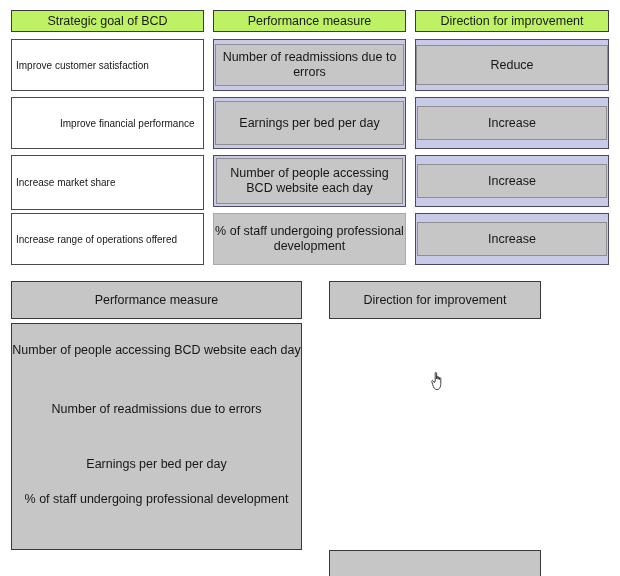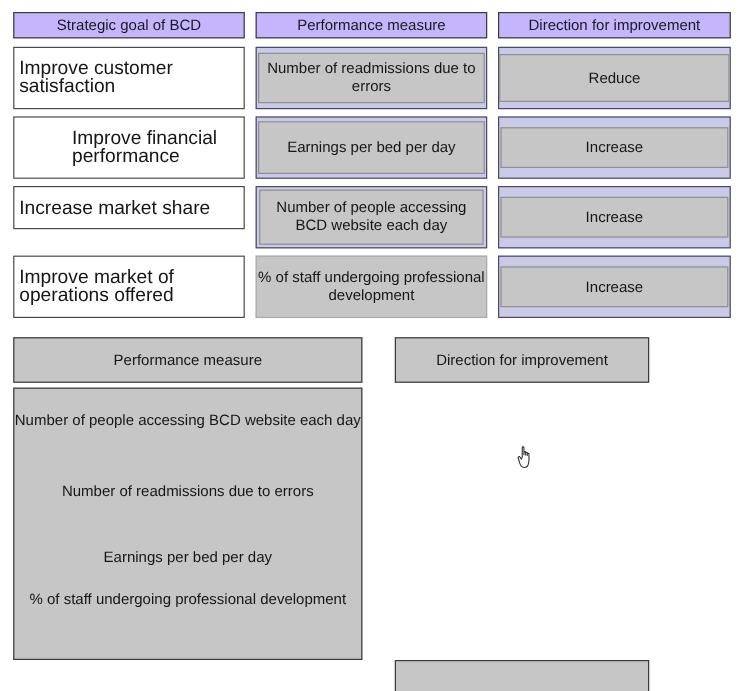--- a/index.html
+++ b/index.html
@@ -17,37 +17,37 @@
     overflow: hidden;
     -webkit-font-smoothing: antialiased;
   }
 
   
   .abs { position: absolute; box-sizing: border-box; }
 
   
   .col-head {
     border: 1px solid #3b3b3b;
-    background: #c4b5fd;
+    background: #bef264;
     display: flex;
     align-items: center;
     justify-content: center;
     height: 22px;
     font-size: 12.5px;
     color: #1a1a1a;
   }
 
   .goal-cell {
     border: 1px solid #4a4a4a;
     background: #ffffff;
     display: flex;
     align-items: center;
     justify-content: flex-start;
     padding: 0 4px;
-    font-size: 16px;
+    font-size: 10px;
     line-height: 15px;
     color: #161616;
   }
 
   
   .dropzone {
     background: #c9c9e8;
     border: 1px solid #4a4a66;
     display: flex;
     align-items: center;
@@ -138,36 +138,36 @@
   <div class="tile" style="width:189px; height:44px;">
     <span>Earnings per bed per day</span>
   </div>
 </div>
 <div class="abs dropzone" style="left:415px; top:97px; width:194px; height:52px;">
   <div class="tile" style="width:190px; height:34px;">
     <span>Increase</span>
   </div>
 </div>
 
-<div class="abs goal-cell" style="left:11px; top:155px; width:193px; height:36px;">
+<div class="abs goal-cell" style="left:11px; top:155px; width:193px; height:55px;">
   <span>Increase market share</span>
 </div>
 <div class="abs dropzone" style="left:213px; top:155px; width:193px; height:52px;">
   <div class="tile" style="width:187px; height:46px;">
     <span>Number of people accessing BCD website each day</span>
   </div>
 </div>
 <div class="abs dropzone" style="left:415px; top:155px; width:194px; height:52px;">
   <div class="tile" style="width:190px; height:34px;">
     <span>Increase</span>
   </div>
 </div>
 
 <div class="abs goal-cell" style="left:11px; top:213px; width:193px; height:52px;">
-  <span>Improve market of operations offered</span>
+  <span>Increase range of operations offered</span>
 </div>
 <div class="abs tile plain" style="left:213px; top:213px; width:193px; height:52px;">
   <span>% of staff undergoing professional development</span>
 </div>
 <div class="abs dropzone" style="left:415px; top:213px; width:194px; height:52px;">
   <div class="tile" style="width:190px; height:34px;">
     <span>Increase</span>
   </div>
 </div>
 

